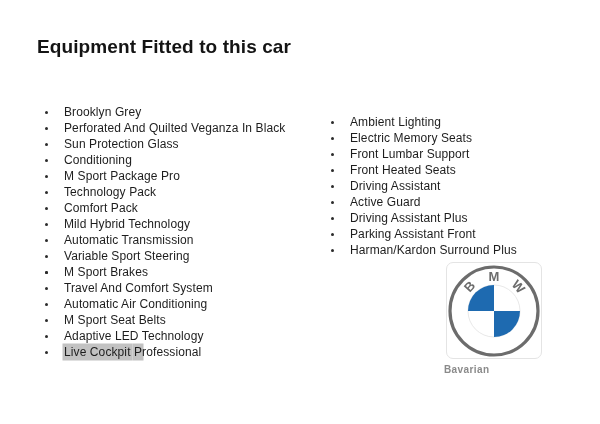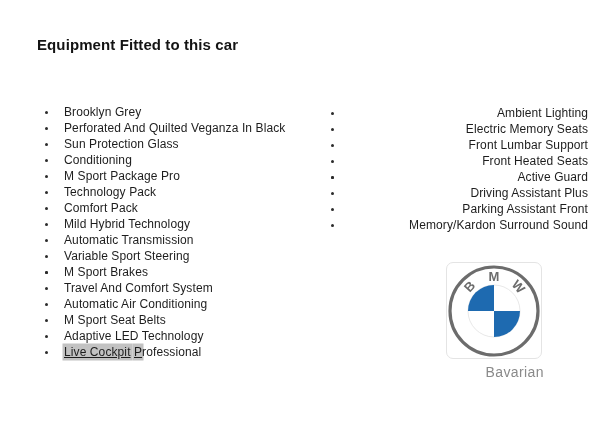--- a/index.html
+++ b/index.html
@@ -8,62 +8,61 @@
     background: #ffffff;
     font-family: "Liberation Sans", sans-serif;
     position: relative;
     overflow: hidden;
   }
   .page { position: absolute; inset: 0; background: #ffffff; }
 
   .title {
     position: absolute; left: 37px; top: 36px;
     margin: 0;
-    font-size: 15px; font-weight: 700; color: #141414;
+    font-size: 19px; font-weight: 700; color: #141414;
     letter-spacing: 0.1px;
   }
 
   .col { position: absolute; list-style: none; margin: 0; padding: 0; }
   .col-left  { left: 40px;  top: 104px; width: 292px; }
-  .col-right { left: 326px; top: 105px; width: 262px; text-align: right; }
+  .col-right { left: 326px; top: 114px; width: 262px; }
   .col li {
     position: relative;
     padding-left: 24px;
     font-size: 12px; line-height: 16px;
     color: #1d1d1d; letter-spacing: 0.1px;
     white-space: nowrap;
   }
   .bullet {
     position: absolute; left: 5px; top: 6.5px;
     width: 3px; height: 3px; border-radius: 50%;
     background: #2b2b2b;
   }
   .hl {
     background: var(--hl-color, #c2c2c2);
     box-shadow: 0 0 0 1.5px var(--hl-color, #c2c2c2);
-    text-decoration: underline;
   }
 
   .logo-card {
     position: absolute; left: 446px; top: 262px;
     width: 96px; height: 97px; box-sizing: border-box;
     background: #ffffff;
     border: 1px solid #e4e4e4; border-radius: 7px;
     display: flex; align-items: center; justify-content: center;
   }
   .roundel-letter {
     font-family: "Liberation Sans", sans-serif;
     font-size: 13px; font-weight: 700;
     text-anchor: middle; dominant-baseline: central;
     letter-spacing: 0;
   }
   .logo-caption {
     position: absolute; left: 444px; top: 364px; width: 100px;
-    text-align: right;
-    font-size: 14px; font-weight: 400;
+    text-align: left;
+    font-size: 10px; font-weight: 700;
     color: var(--caption-color, #8a8a8a);
     letter-spacing: 0.4px;
   }
 </style>
 </head>
 <body>
 
 <div class="page">
 
   <h1 class="title">Equipment Fitted to this car</h1>
@@ -85,25 +84,25 @@
       <li><span class="bullet"></span><span class="item-text">Automatic Air Conditioning</span></li>
       <li><span class="bullet"></span><span class="item-text">M Sport Seat Belts</span></li>
       <li><span class="bullet"></span><span class="item-text">Adaptive LED Technology</span></li>
       <li><span class="bullet"></span><span class="item-text"><span class="hl">Live Cockpit</span><span> </span><span class="hl">P</span><span>rofessional</span></span></li>
     </ul>
   <ul class="col col-right">
       <li><span class="bullet"></span><span class="item-text">Ambient Lighting</span></li>
       <li><span class="bullet"></span><span class="item-text">Electric Memory Seats</span></li>
       <li><span class="bullet"></span><span class="item-text">Front Lumbar Support</span></li>
       <li><span class="bullet"></span><span class="item-text">Front Heated Seats</span></li>
-      <li><span class="bullet"></span></li>
+      <li><span class="bullet"></span><span class="item-text">Driving Assistant</span></li>
       <li><span class="bullet"></span><span class="item-text">Active Guard</span></li>
       <li><span class="bullet"></span><span class="item-text">Driving Assistant Plus</span></li>
       <li><span class="bullet"></span><span class="item-text">Parking Assistant Front</span></li>
-      <li><span class="bullet"></span><span class="item-text">Memory/Kardon Surround Sound</span></li>
+      <li><span class="bullet"></span><span class="item-text">Harman/Kardon Surround Plus</span></li>
     </ul>
 
   <div class="logo-card">
     <svg width="92" height="92" viewBox="0 0 92 92">
       <circle cx="46" cy="46" r="44" fill="#ffffff" stroke="#6c6c6c" stroke-width="3.2"></circle>
       <circle cx="46" cy="46" r="26" fill="#ffffff" stroke="#d9d9d9" stroke-width="0.6"></circle>
       <path d="M46,46 L46,20 A26,26 0 0 0 20,46 Z" fill="#1e6ab0"></path>
       <path d="M46,46 L72,46 A26,26 0 0 1 46,72 Z" fill="#1e6ab0"></path>
       <text x="21.5" y="21.5" transform="rotate(-48 21.5 21.5)" class="roundel-letter" fill="#6c6c6c">B</text>
       <text x="46" y="11.5" class="roundel-letter" fill="#6c6c6c">M</text>

